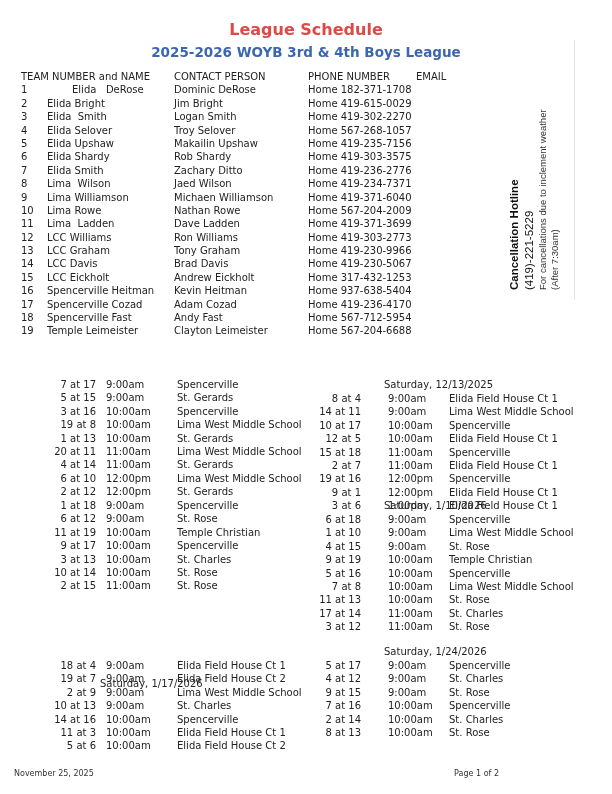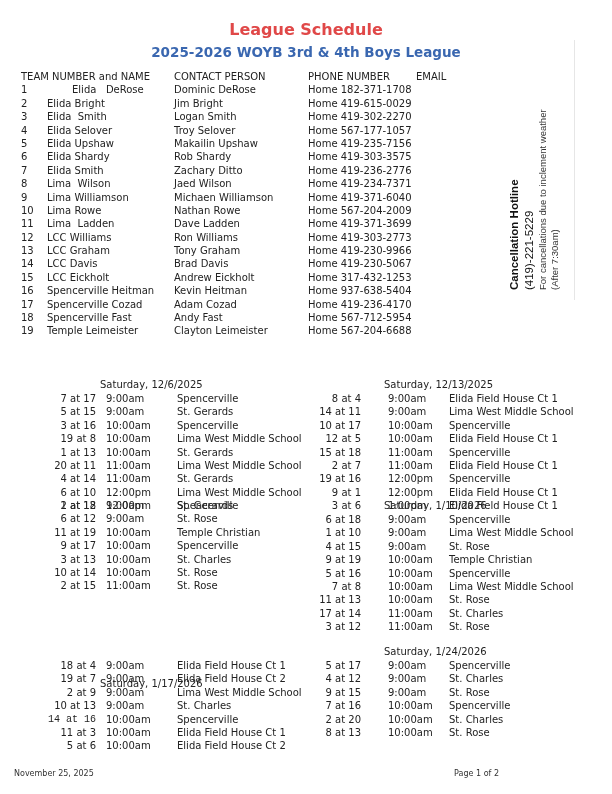--- a/index.html
+++ b/index.html
@@ -63,21 +63,21 @@
       <div class="row">
         <span class="c-num">3</span>
         <span class="c-name" style="white-space: pre;">Elida  Smith</span>
         <span class="c-contact">Logan Smith</span>
         <span class="c-phone">Home 419-302-2270</span>
       </div>
       <div class="row">
         <span class="c-num">4</span>
         <span class="c-name" style="white-space: pre;">Elida Selover</span>
         <span class="c-contact">Troy Selover</span>
-        <span class="c-phone">Home 567-177-1057</span>
+        <span class="c-phone">Home 567-268-1057</span>
       </div>
       <div class="row">
         <span class="c-num">5</span>
         <span class="c-name" style="white-space: pre;">Elida Upshaw</span>
         <span class="c-contact">Makailin Upshaw</span>
         <span class="c-phone">Home 419-235-7156</span>
       </div>
       <div class="row">
         <span class="c-num">6</span>
         <span class="c-name" style="white-space: pre;">Elida Shardy</span>
@@ -170,23 +170,20 @@
   <div class="rot">
     <div class="h1">Cancellation Hotline</div>
     <div class="h2">(419)-221-5229</div>
     <div class="h3">For cancellations due to inclement weather</div>
     <div class="h3">(After 7:30am)</div>
   </div>
 </div>
 
 <div id="schedule">
     <div class="block" style="left: 20px; top: 378px; width: 290px;">
-      <div class="date">
-        <span style="position: absolute; left: 80px;">Saturday, 12/6/2025</span>
-      </div>
       <div class="game">
         <span class="g-match" style="right: auto; left: 0px; width: 76px;">7 at 17</span>
         <span class="g-time" style="left: 86px;">9:00am</span>
         <span class="g-loc" style="left: 157px;">Spencerville</span>
       </div>
       <div class="game">
         <span class="g-match" style="right: auto; left: 0px; width: 76px;">5 at 15</span>
         <span class="g-time" style="left: 86px;">9:00am</span>
         <span class="g-loc" style="left: 157px;">St. Gerards</span>
       </div>
@@ -381,21 +378,21 @@
         <span class="g-match" style="right: auto; left: 0px; width: 76px;">2 at 9</span>
         <span class="g-time" style="left: 86px;">9:00am</span>
         <span class="g-loc" style="left: 157px;">Lima West Middle School</span>
       </div>
       <div class="game">
         <span class="g-match" style="right: auto; left: 0px; width: 76px;">10 at 13</span>
         <span class="g-time" style="left: 86px;">9:00am</span>
         <span class="g-loc" style="left: 157px;">St. Charles</span>
       </div>
       <div class="game">
-        <span class="g-match" style="right: auto; left: 0px; width: 76px; font-family: Liberation Mono, monospace;">14 at 16</span>
+        <span class="g-match" style="right: auto; left: 0px; width: 76px;">14 at 16</span>
         <span class="g-time" style="left: 86px;">10:00am</span>
         <span class="g-loc" style="left: 157px;">Spencerville</span>
       </div>
       <div class="game">
         <span class="g-match" style="right: auto; left: 0px; width: 76px;">11 at 3</span>
         <span class="g-time" style="left: 86px;">10:00am</span>
         <span class="g-loc" style="left: 157px;">Elida Field House Ct 1</span>
       </div>
       <div class="game">
         <span class="g-match" style="right: auto; left: 0px; width: 76px;">5 at 6</span>
@@ -421,21 +418,21 @@
         <span class="g-match" style="right: auto; left: 0px; width: 57px;">9 at 15</span>
         <span class="g-time" style="left: 84px;">9:00am</span>
         <span class="g-loc" style="left: 145px;">St. Rose</span>
       </div>
       <div class="game">
         <span class="g-match" style="right: auto; left: 0px; width: 57px;">7 at 16</span>
         <span class="g-time" style="left: 84px;">10:00am</span>
         <span class="g-loc" style="left: 145px;">Spencerville</span>
       </div>
       <div class="game">
-        <span class="g-match" style="right: auto; left: 0px; width: 57px;">2 at 20</span>
+        <span class="g-match" style="right: auto; left: 0px; width: 57px;">2 at 14</span>
         <span class="g-time" style="left: 84px;">10:00am</span>
         <span class="g-loc" style="left: 145px;">St. Charles</span>
       </div>
       <div class="game">
         <span class="g-match" style="right: auto; left: 0px; width: 57px;">8 at 13</span>
         <span class="g-time" style="left: 84px;">10:00am</span>
         <span class="g-loc" style="left: 145px;">St. Rose</span>
       </div>
     </div>
   </div>

